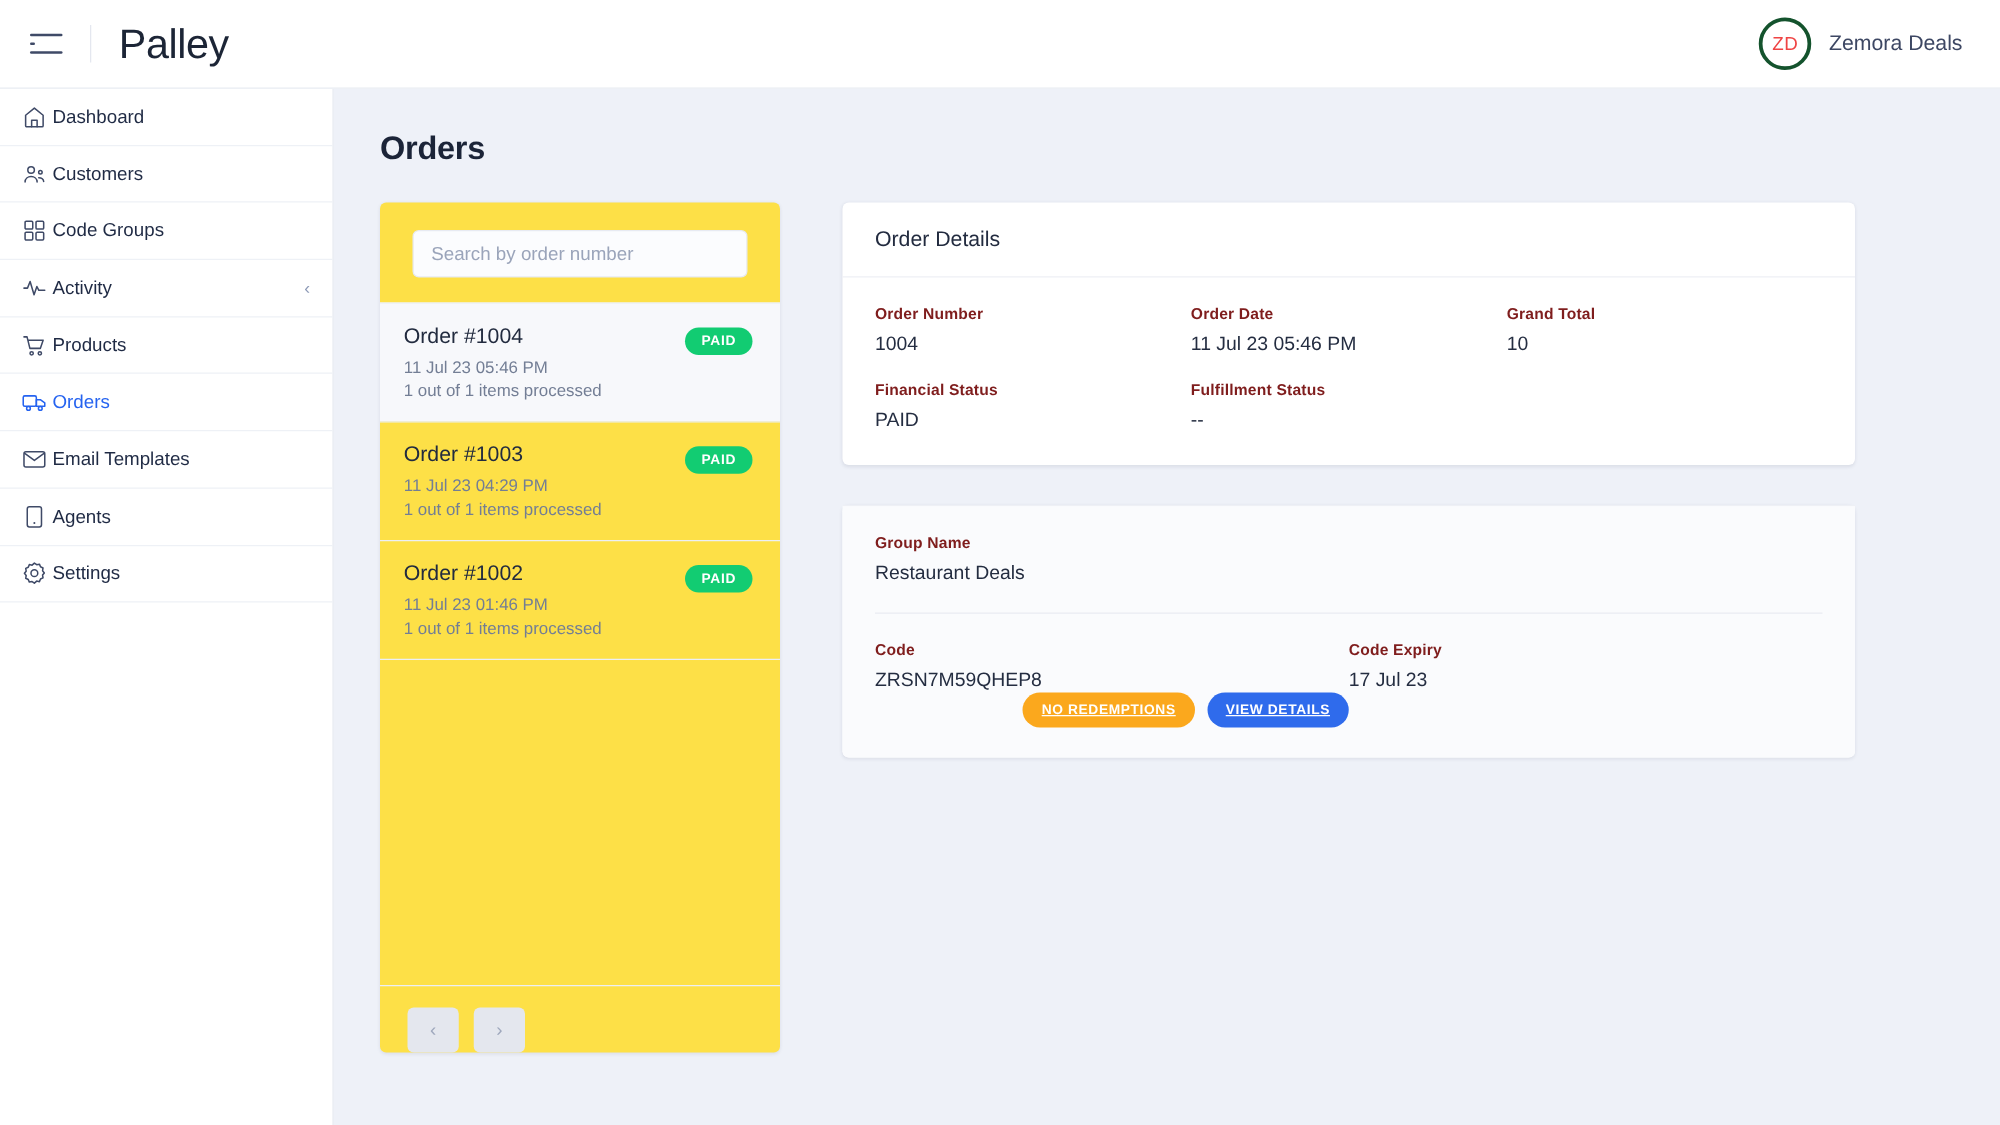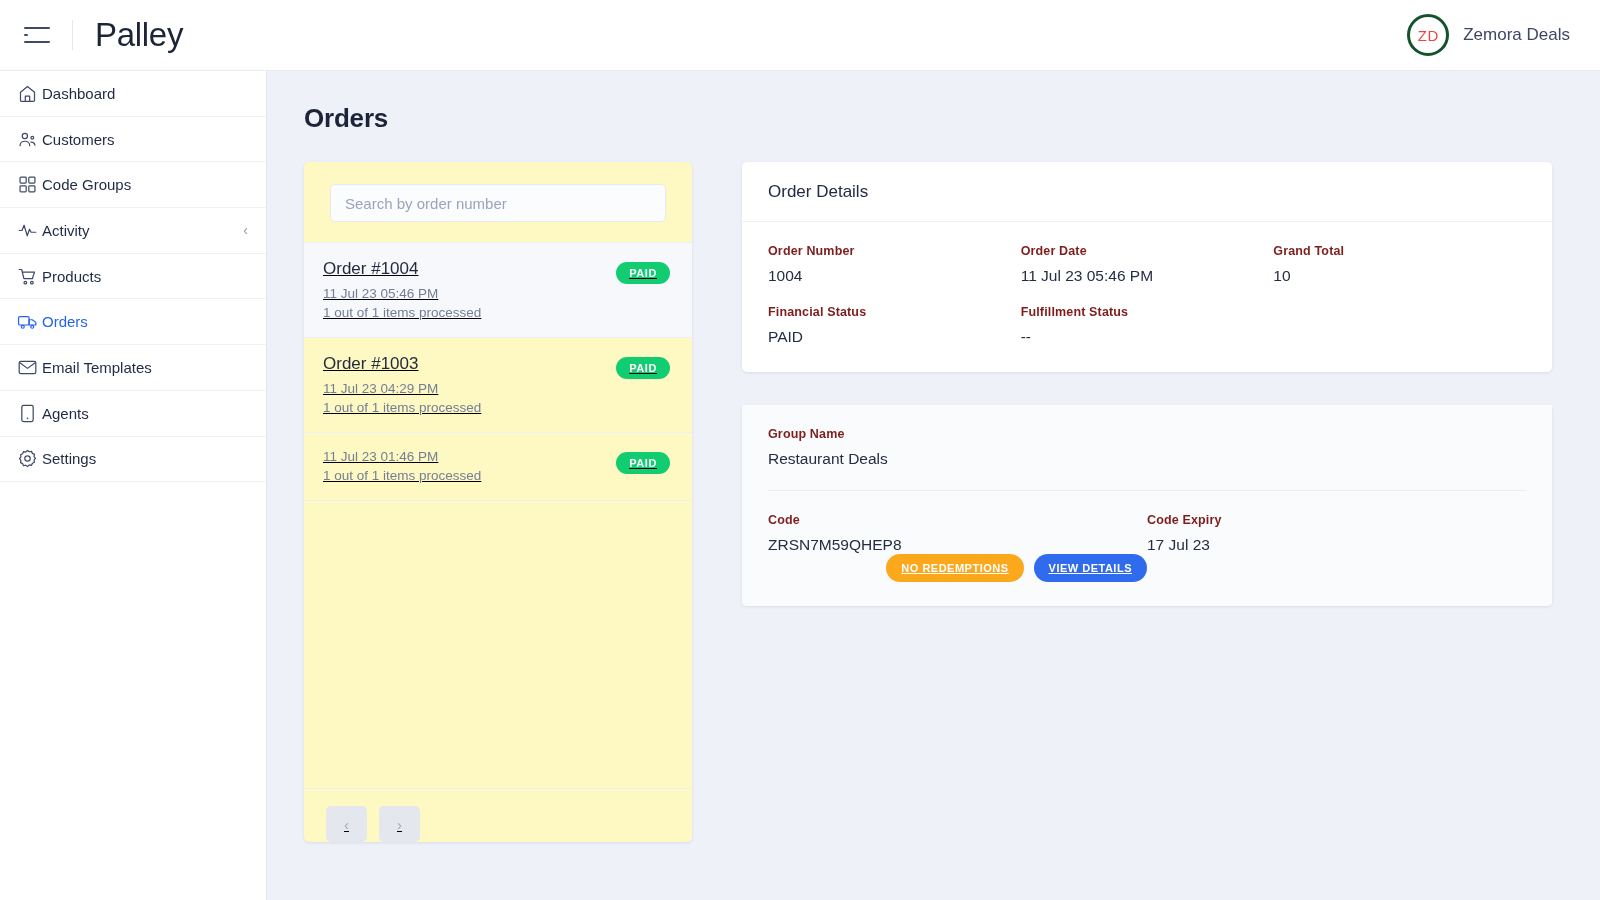--- a/index.html
+++ b/index.html
@@ -61,25 +61,24 @@
   .navitem .chev { margin-left: auto; color: #8c99b6; font-size: 14px; line-height: 1; }
 
   
   .main { flex: 1; background: #eef1f8; padding: 0; overflow: hidden; position: relative; }
   .page-title { font-size: 26px; font-weight: bold; color: #1b2438; margin: 32px 0 0 37px; letter-spacing: -0.2px; }
 
   .content { display: flex; gap: 31px; margin: 28px 0 0 37px; }
 
   
   .orders-card {
-    width: 388px; background: #fef9c3; border-radius: 5px;
+    width: 320px; background: #fde047; border-radius: 5px;
     box-shadow: 0 1px 3px rgba(35,45,75,.10);
     display: flex; flex-direction: column;
     height: 680px;
-    text-decoration: underline;
   }
   .search-wrap { padding: 22px 26px 20px 26px; }
   .search-input {
     width: 100%; height: 38px; border: 1px solid #e7eaf2; border-radius: 5px;
     background: #fbfcfe; padding: 0 14px; font-size: 15px; color: #404b63;
     font-family: "Liberation Sans", sans-serif; outline: none;
   }
   .search-input::placeholder { color: #9aa4ba; }
   .order-row {
     padding: 16px 22px 17px 19px; border-top: 1px solid #eceff5;
@@ -269,20 +268,21 @@
               <div class="order-row">
                 <div class="order-main">
                   <div class="order-title">Order #1003</div>
                   <div class="order-date">11 Jul 23 04:29 PM</div>
                   <div class="order-items">1 out of 1 items processed</div>
                 </div>
                 <div class="pill pill-paid">PAID</div>
               </div>
               <div class="order-row">
                 <div class="order-main">
+                  <div class="order-title">Order #1002</div>
                   <div class="order-date">11 Jul 23 01:46 PM</div>
                   <div class="order-items">1 out of 1 items processed</div>
                 </div>
                 <div class="pill pill-paid">PAID</div>
               </div>
             </div>
           <div class="list-spacer"></div>
           <div class="pager">
             <button class="pgbtn">‹</button>
             <button class="pgbtn">›</button>

